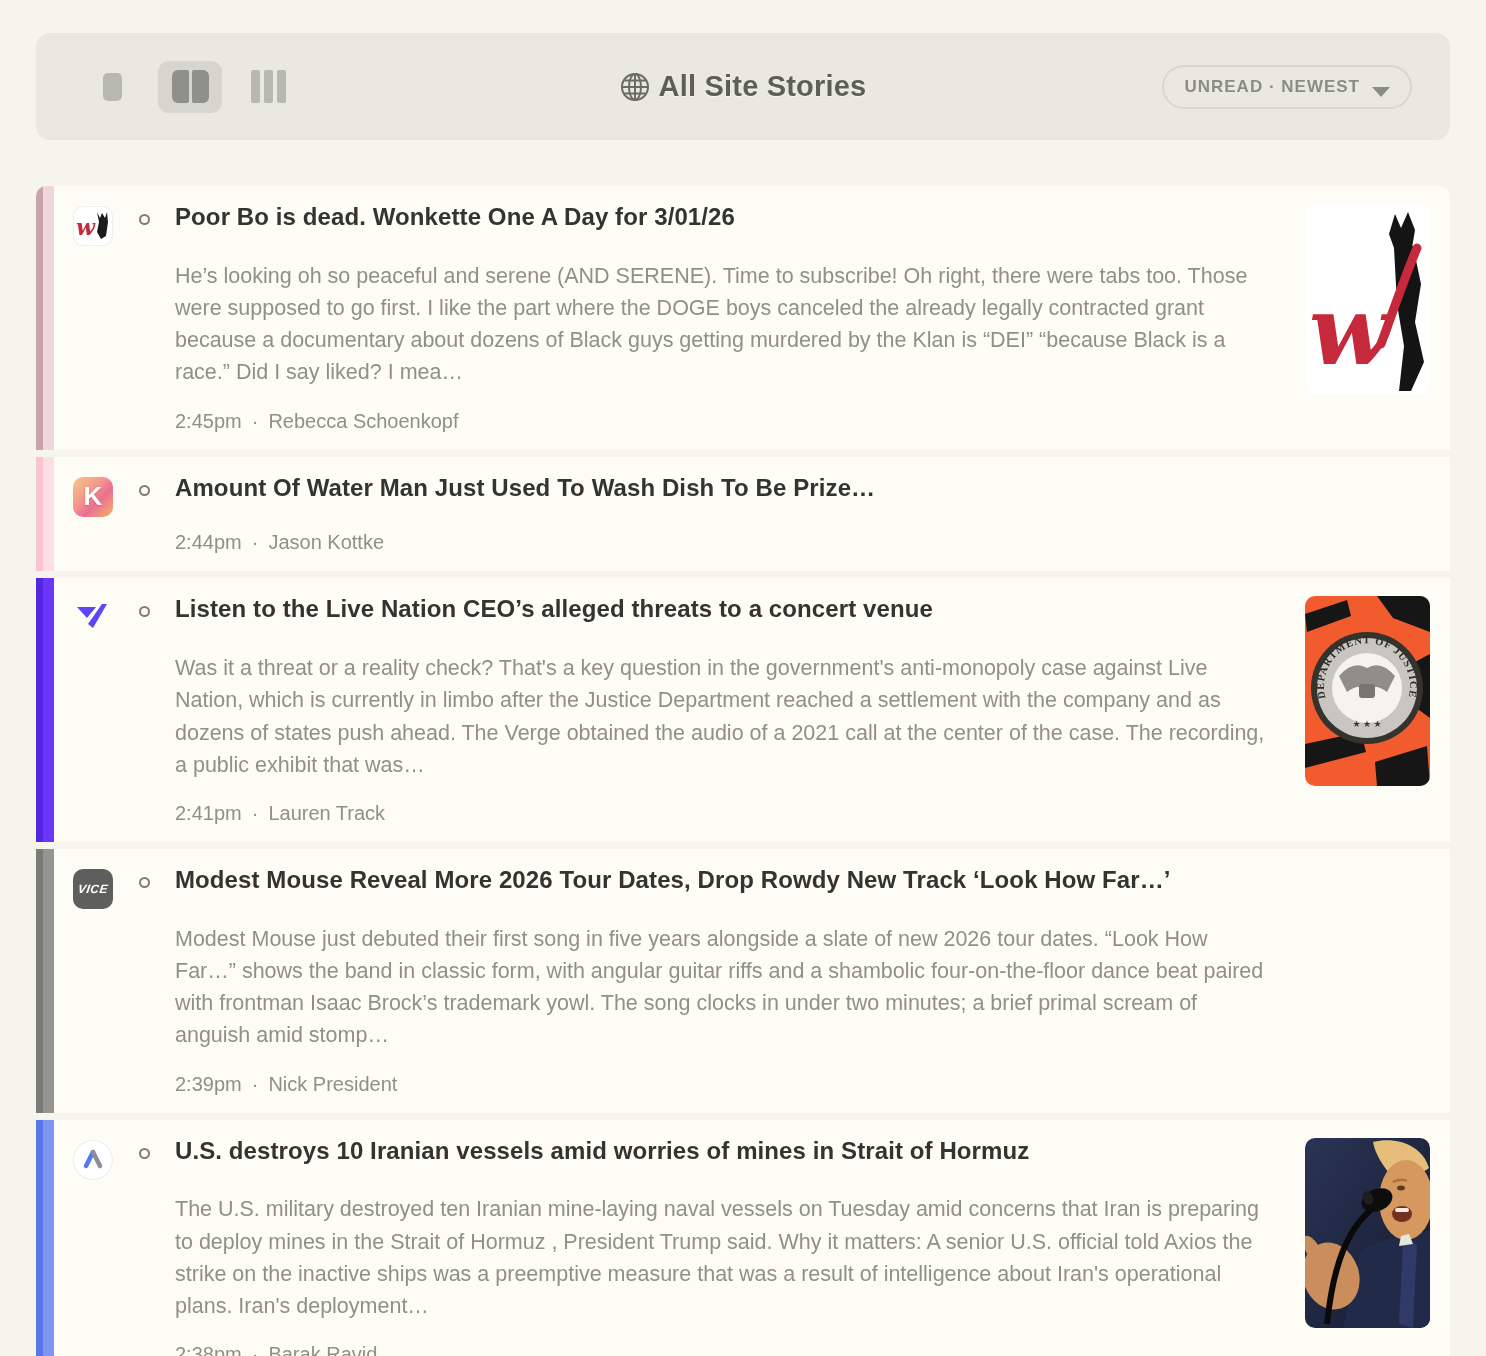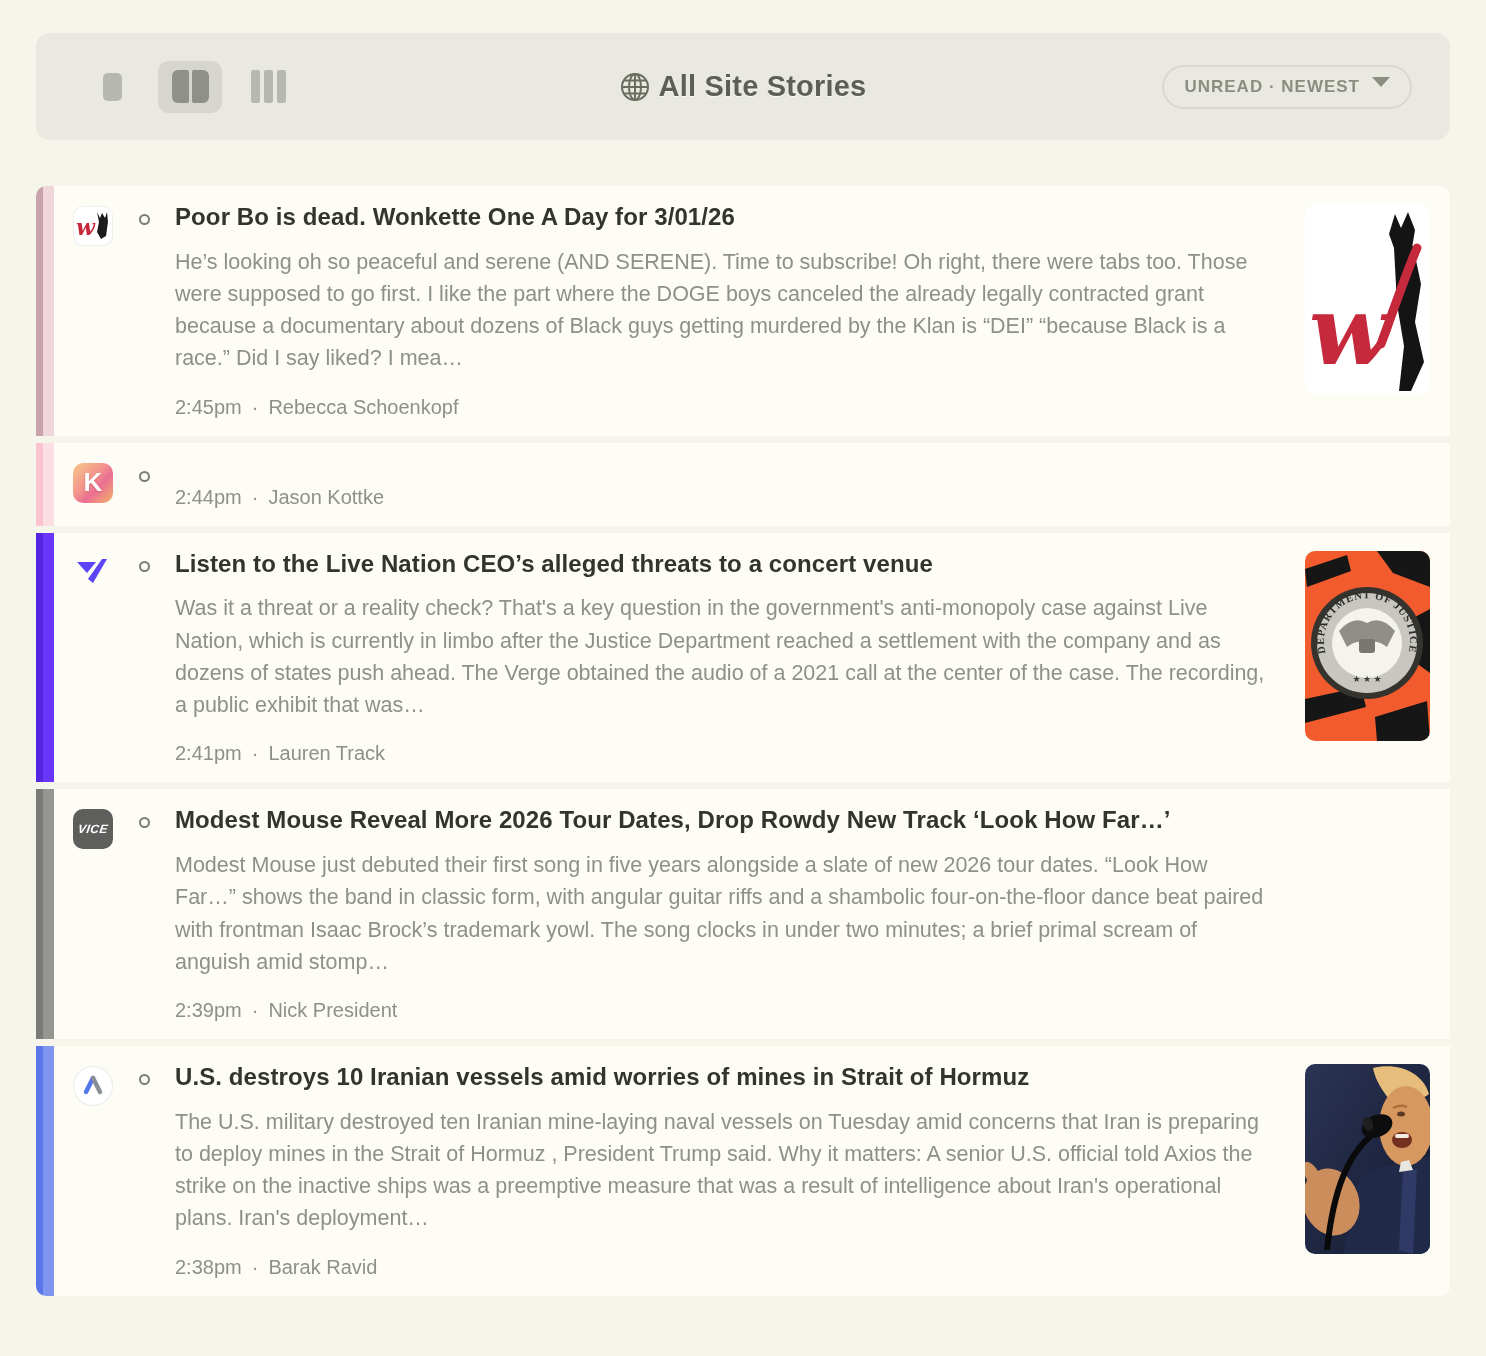--- a/index.html
+++ b/index.html
@@ -24,21 +24,21 @@
 
   .topbar-title {
     position:absolute; left:0; right:0; top:0; bottom:0;
     display:flex; align-items:center; justify-content:center; gap:9px;
     pointer-events:none;
   }
   .topbar-title h1 { font-size:29px; font-weight:bold; color:#5d5f54; letter-spacing:0.2px; text-shadow:0 1px 0 rgba(255,255,255,0.7); }
 
   .filter-pill {
     position:absolute; right:38px; top:50%; transform:translateY(-50%);
-    display:flex; align-items:flex-start; gap:12px;
+    display:flex; align-items:flex-end; gap:12px;
     border:2px solid #d8d8cd; border-radius:24px; padding:10px 20px;
     color:#8c8d81; font-weight:bold; font-size:17px; letter-spacing:1px;
     cursor:pointer; background:transparent;
   }
   .caret-down { width:0; height:0; border-left:9px solid transparent; border-right:9px solid transparent; border-top:10px solid #8c8d81; }
 
   
   .story-list {
     position:absolute; left:36px; top:186px; width:1414px;
     display:flex; flex-direction:column; gap:7px;
@@ -50,21 +50,21 @@
   .accent-bar { display:flex; flex:0 0 auto; }
   .bar-dark { width:7px; }
   .bar-light { width:11px; }
 
   .card-body { display:flex; flex:1; padding:15px 20px 17px 19px; align-items:flex-start; }
   .favicon { flex:0 0 40px; width:40px; height:40px; margin-top:5px; }
   .unread-col { flex:0 0 62px; display:flex; justify-content:center; }
   .unread-dot { width:11px; height:11px; border:2.5px solid #7d7e72; border-radius:50%; margin-top:13px; }
   .content-col { flex:1; min-width:0; }
   .story-title { font-size:24px; font-weight:bold; color:#34342e; line-height:1.32; max-width:1075px; letter-spacing:0.1px; }
-  .story-summary { margin-top:13px; font-size:21.5px; color:#8f9086; line-height:1.5; max-width:1090px; }
+  .story-summary { margin-top:27px; font-size:21.5px; color:#8f9086; line-height:1.5; max-width:1090px; }
   .story-meta { margin-top:21px; font-size:20px; color:#8f9086; display:flex; gap:10px; align-items:center; }
   .story-card.no-summary .story-meta { margin-top:28px; }
 
   .thumb { flex:0 0 125px; width:125px; height:190px; margin-left:18px; margin-top:3px; border-radius:10px; overflow:hidden; }
   .thumb svg { display:block; width:125px; height:190px; }
 
   
   .fav-rounded { border-radius:10px; overflow:hidden; width:40px; height:40px; }
   .fav-wonkette { background:#ffffff; box-shadow:inset 0 0 0 1px #eee; }
   .fav-kottke { background:linear-gradient(135deg,#f8c887 0%,#f2918d 45%,#ea6f93 62%,#f5b36a 100%);
@@ -164,20 +164,21 @@
         <span class="bar-light" style="background: rgb(252, 223, 229);"></span>
       </div>
     <div class="card-body">
       <div class="favicon fav-rounded fav-kottke">
         <span>K</span>
       </div>
       <div class="unread-col">
           <span class="unread-dot"></span>
         </div>
       <div class="content-col">
+        <div class="story-title">Amount Of Water Man Just Used To Wash Dish To Be Prize…</div>
         <div class="story-meta">
           <span>2:44pm</span>
           <span>·</span>
           <span>Jason Kottke</span>
         </div>
       </div>
     </div>
   </div>
 
   <div class="story-card">

